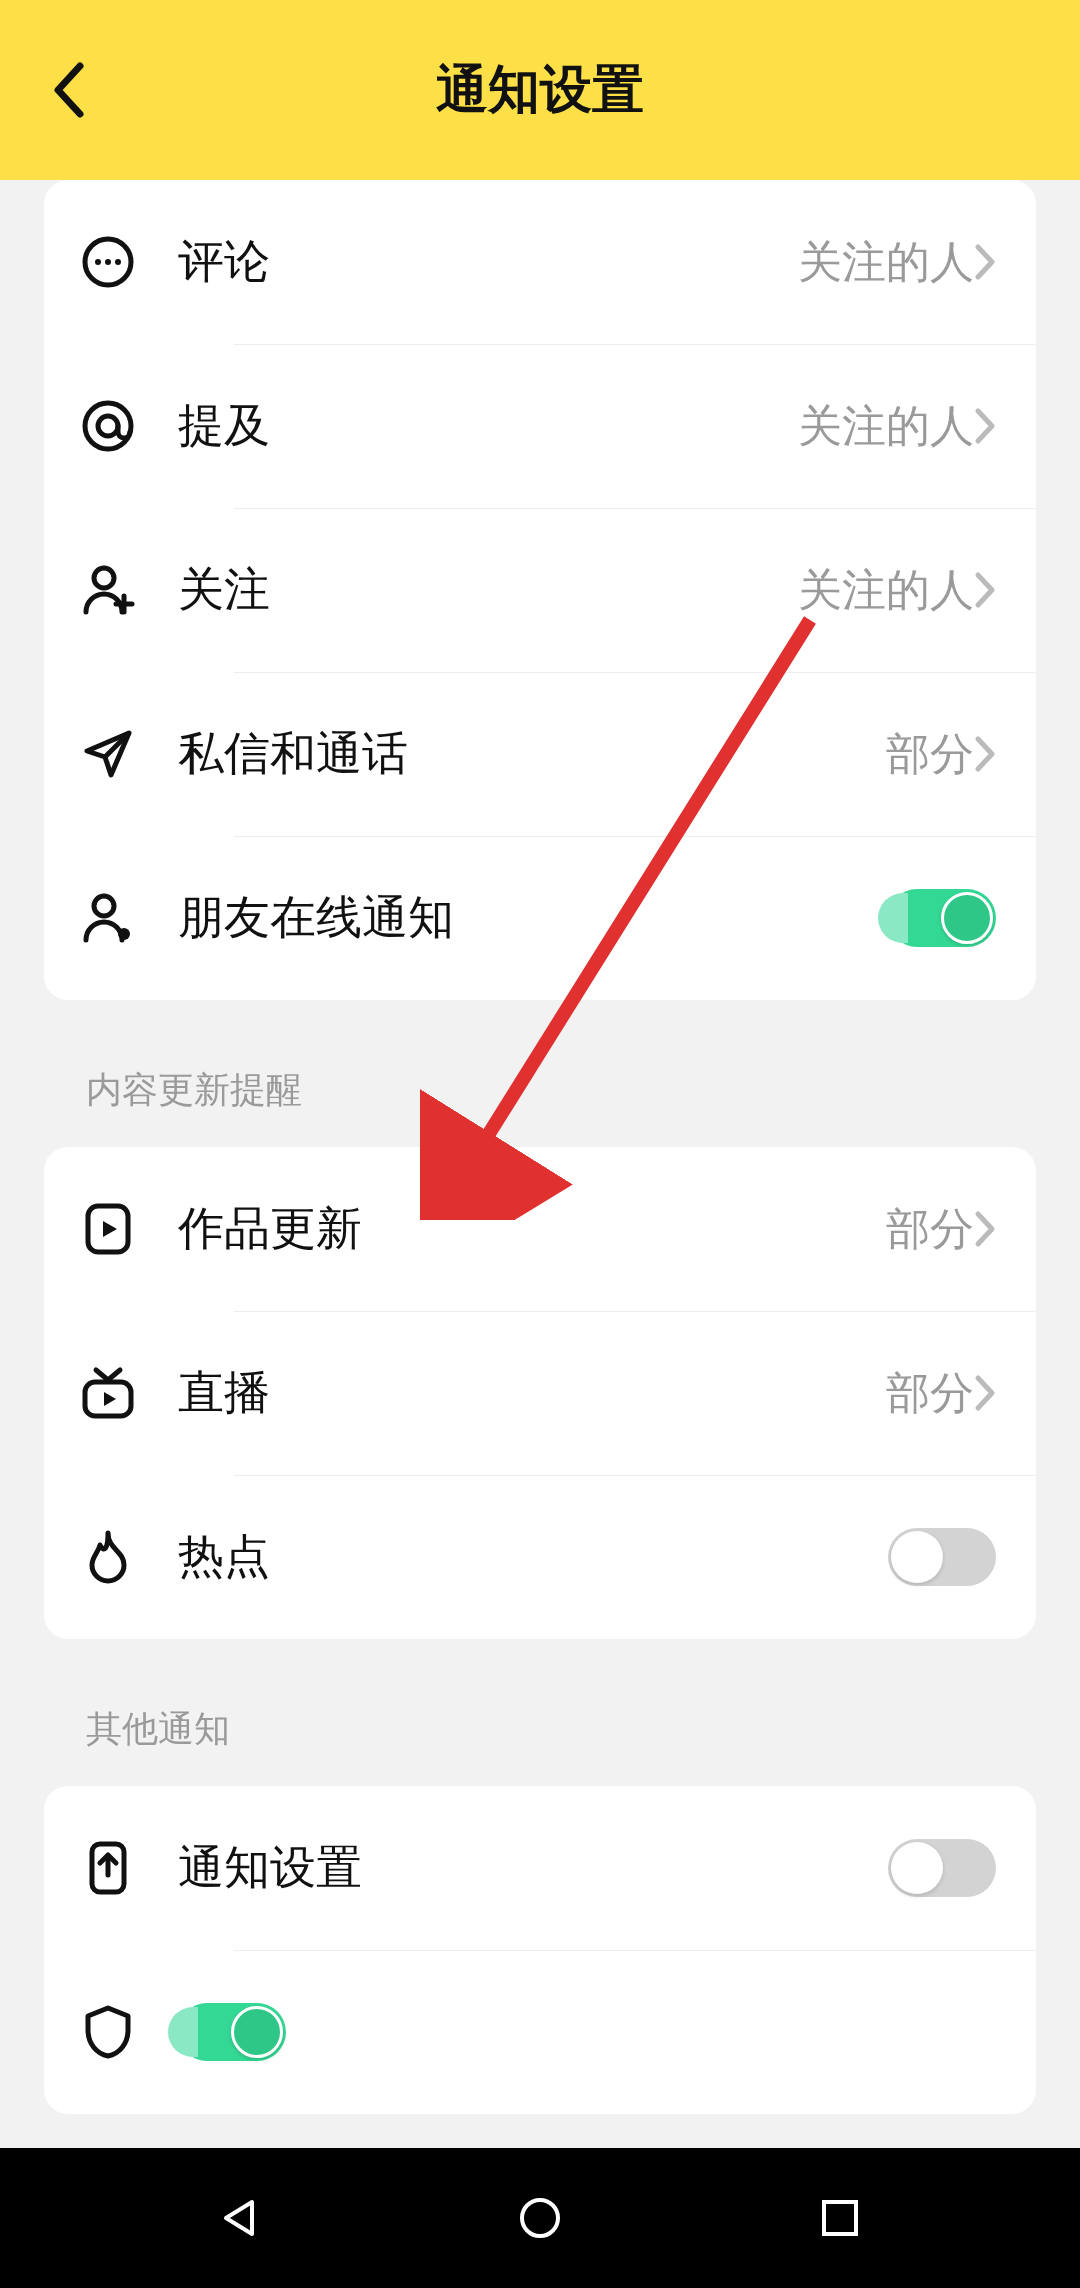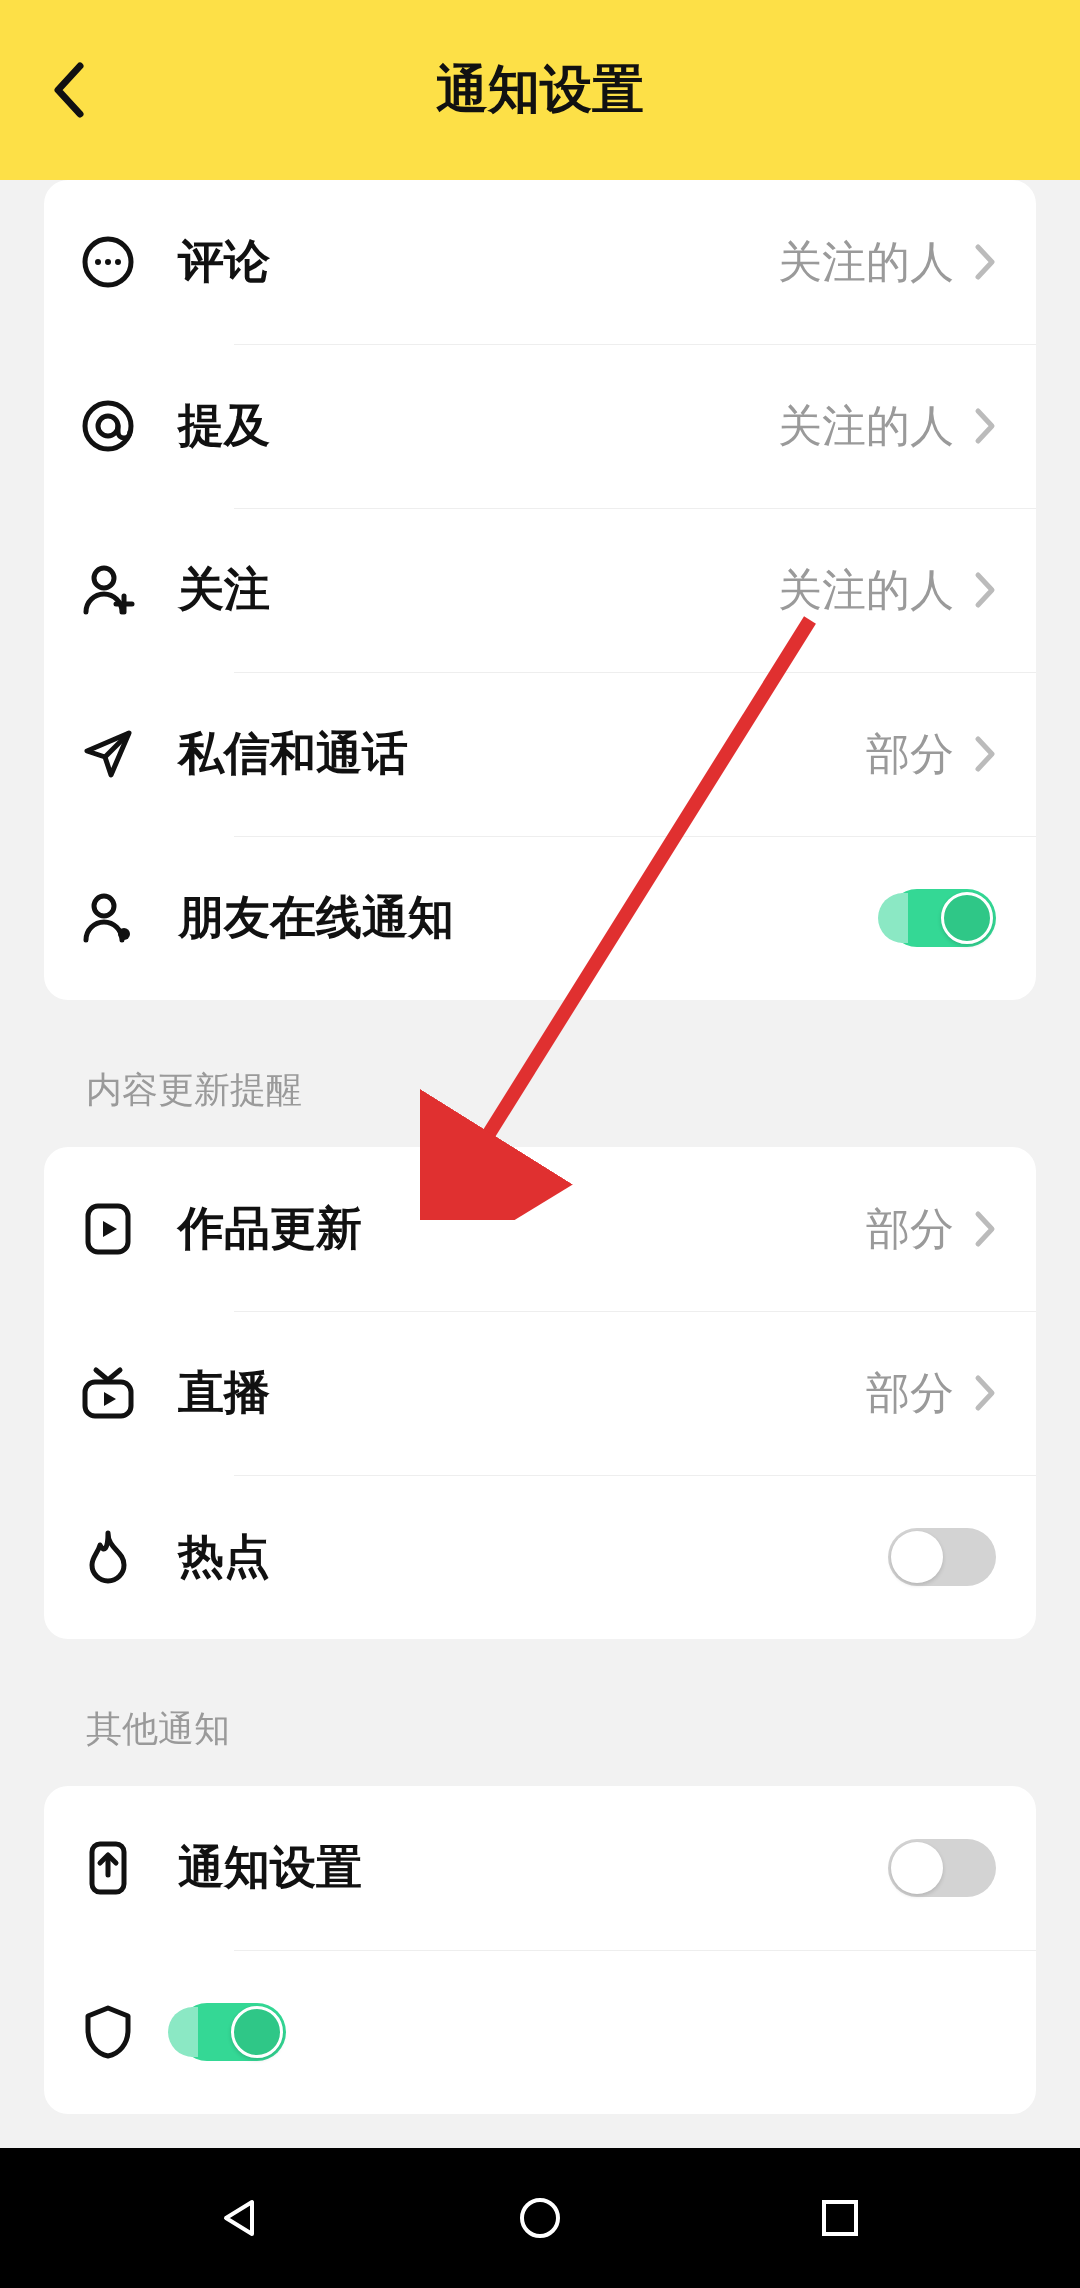--- a/index.html
+++ b/index.html
@@ -68,27 +68,26 @@
     height: 60px;
     margin-right: 40px;
     display: flex;
     align-items: center;
     justify-content: center;
     flex: 0 0 auto;
   }
   .row .label {
     font-size: 46px;
     color: #111;
-    font-weight: 700;
+    font-weight: 400;
     flex: 1 1 auto;
   }
   .row .value {
     font-size: 44px;
     color: #9a9a9a;
-    margin-right: 20px;
   }
   .chevron {
     flex: 0 0 auto;
   }
 
   
   .section-title {
     font-size: 36px;
     color: #9a9a9a;
     margin: 66px 0 32px 86px;

